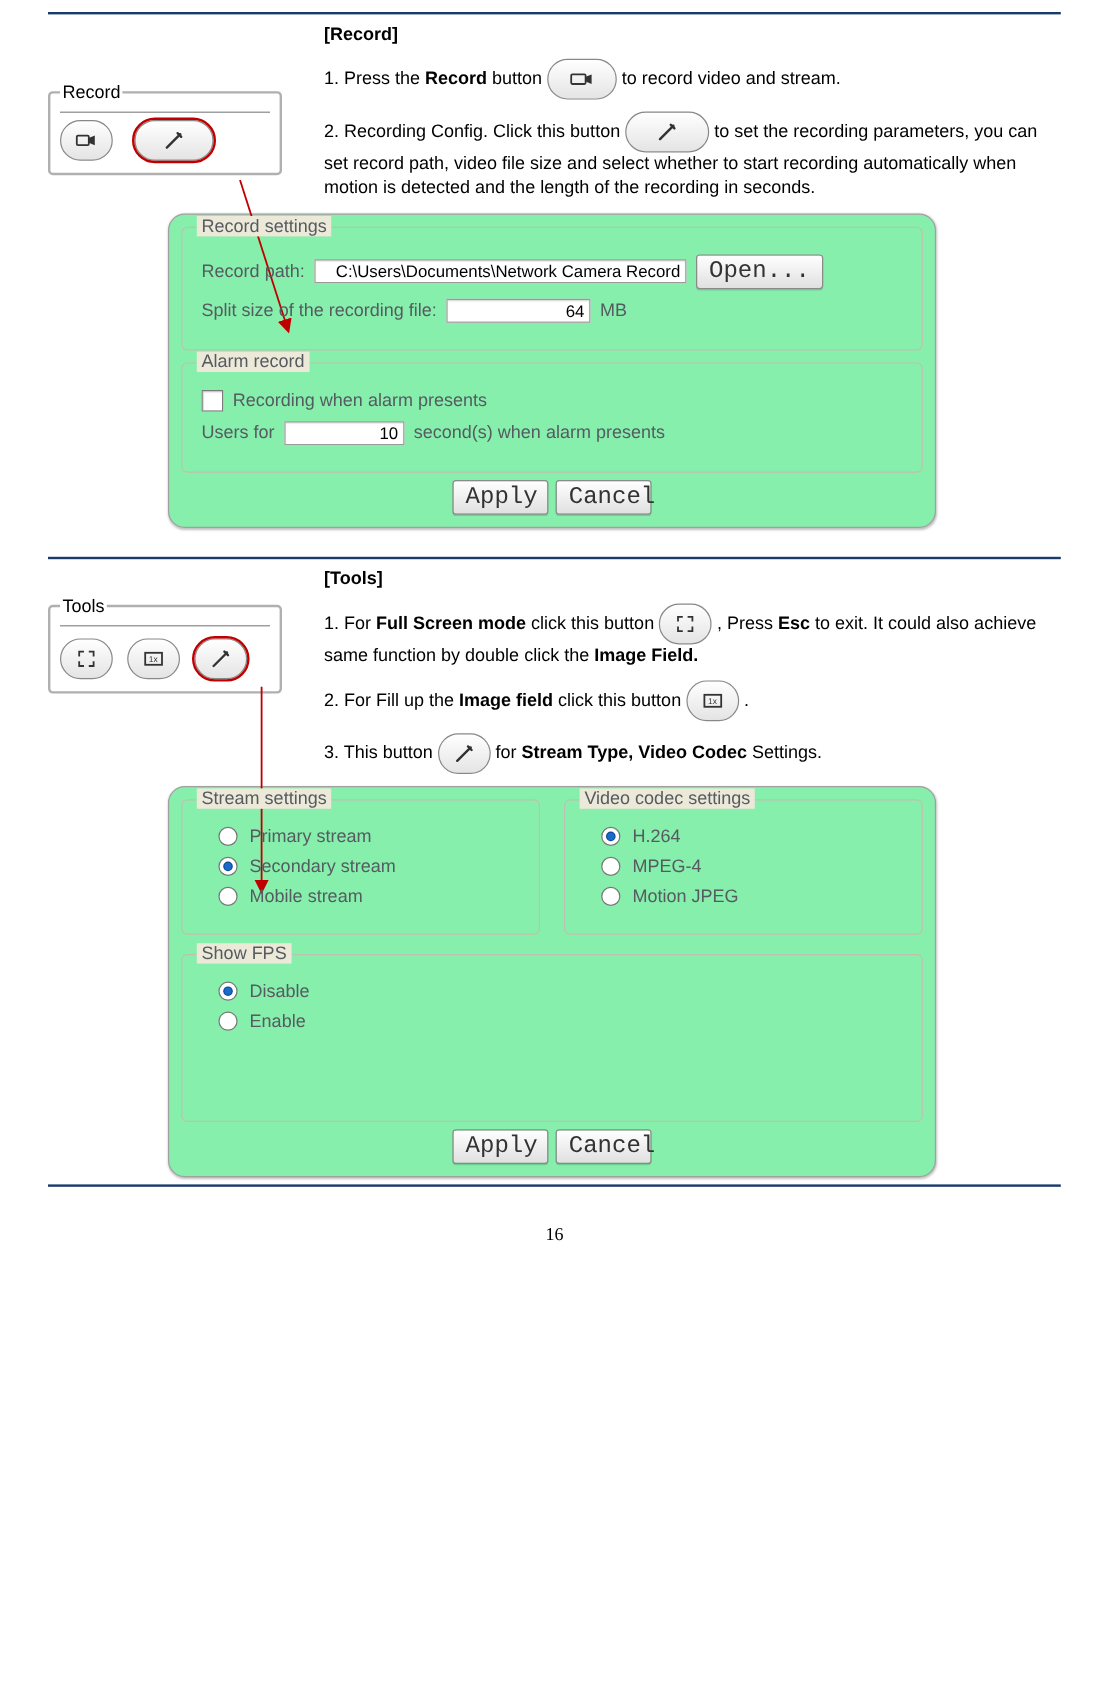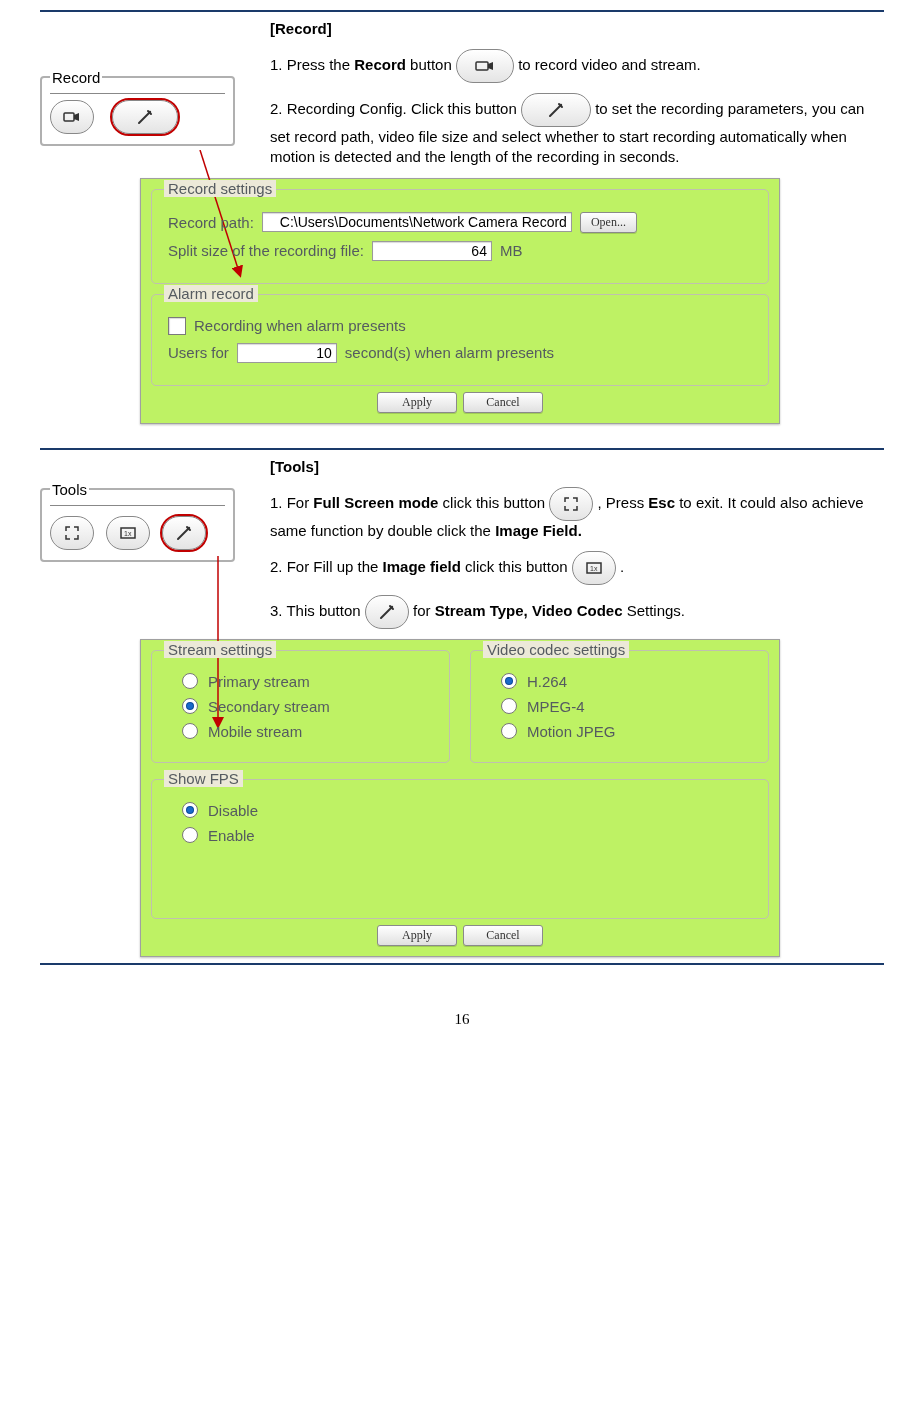--- a/index.html
+++ b/index.html
@@ -82,23 +82,23 @@
   }
   .para {
     margin: 6px 0 10px 0;
     line-height: 1.35;
   }
   .dialog {
     margin: 6px 0 0 100px;
     width: 640px;
   }
   .dlg {
-    background: #bef264;
+    background: #86efac;
     border: 1px solid #a0a0a0;
-    border-radius: 0;
+    border-radius: 14px;
     box-shadow: 0 1px 2px rgba(0,0,0,0.25);
     box-sizing: border-box;
   }
   .fieldset {
     border: 1px solid #c0c0b0;
     border-radius: 5px;
     margin: 10px 10px 6px 10px;
     padding: 14px 16px 14px 16px;
     position: relative;
     color: #555b60;
@@ -120,22 +120,22 @@
     font-family: inherit;
     font-size: 14px;
     box-shadow: inset 0 1px 1px rgba(0,0,0,0.15);
     text-align: right;
   }
   .btn {
     background: linear-gradient(#fff,#e0e0e0);
     border: 1px solid #8a8a8a;
     border-radius: 3px;
     padding: 2px 10px;
-    font-family: Liberation Serif, serif;
-    font-size: 12px;
+    font-family: Liberation Mono, monospace;
+    font-size: 20px;
     color: #333;
     box-shadow: 0 1px 0 rgba(0,0,0,0.15);
   }
   .chk {
     width: 16px; height: 16px; border: 1px solid #7a7a7a; background: #fff; display: inline-block;
     box-shadow: inset 1px 1px 1px rgba(0,0,0,0.15);
   }
   .dlg-footer {
     display: flex;
     justify-content: center;
@@ -146,21 +146,21 @@
   .radio {
     width: 14px; height: 14px; border-radius: 50%; border: 1px solid #777; background: #fff; display: inline-flex;
     align-items: center; justify-content: center;
   }
   .radio.sel::after {
     content: ""; width: 6px; height: 6px; border-radius: 50%; background: #1b6ac9;
     box-shadow: 0 0 0 1px #0a4a9a;
   }
   .two-col { display: flex; gap: 0; }
   .two-col .fieldset { flex: 1; }
-  .page-num { text-align: center; margin-top: 46px; font-size: 15px; font-family: 'Times New Roman', serif;}
+  .page-num { text-align: center; margin-top: 32px; font-size: 15px; font-family: 'Times New Roman', serif;}
   svg.icon { display: block; }
 </style>
 </head>
 <body>
 
 <div class="hr"></div>
 <div class="rel">
   <div class="content">
     <div class="section-title">[Record]</div>
 

